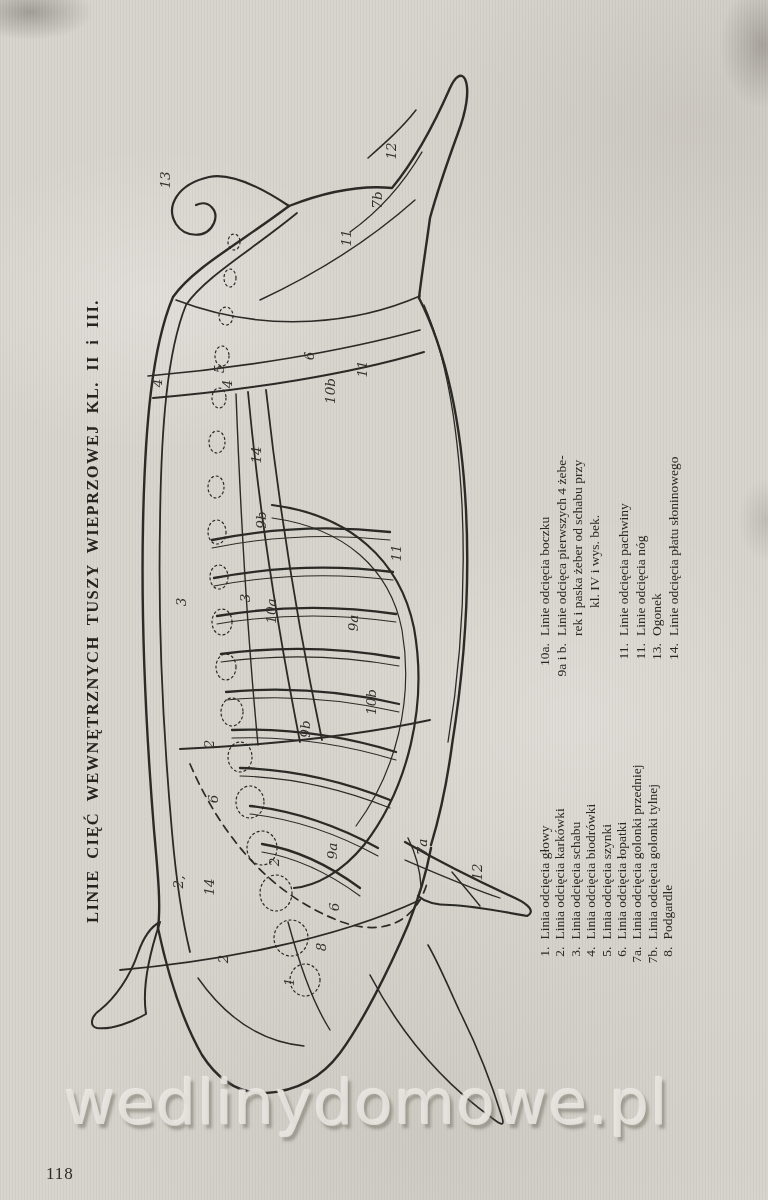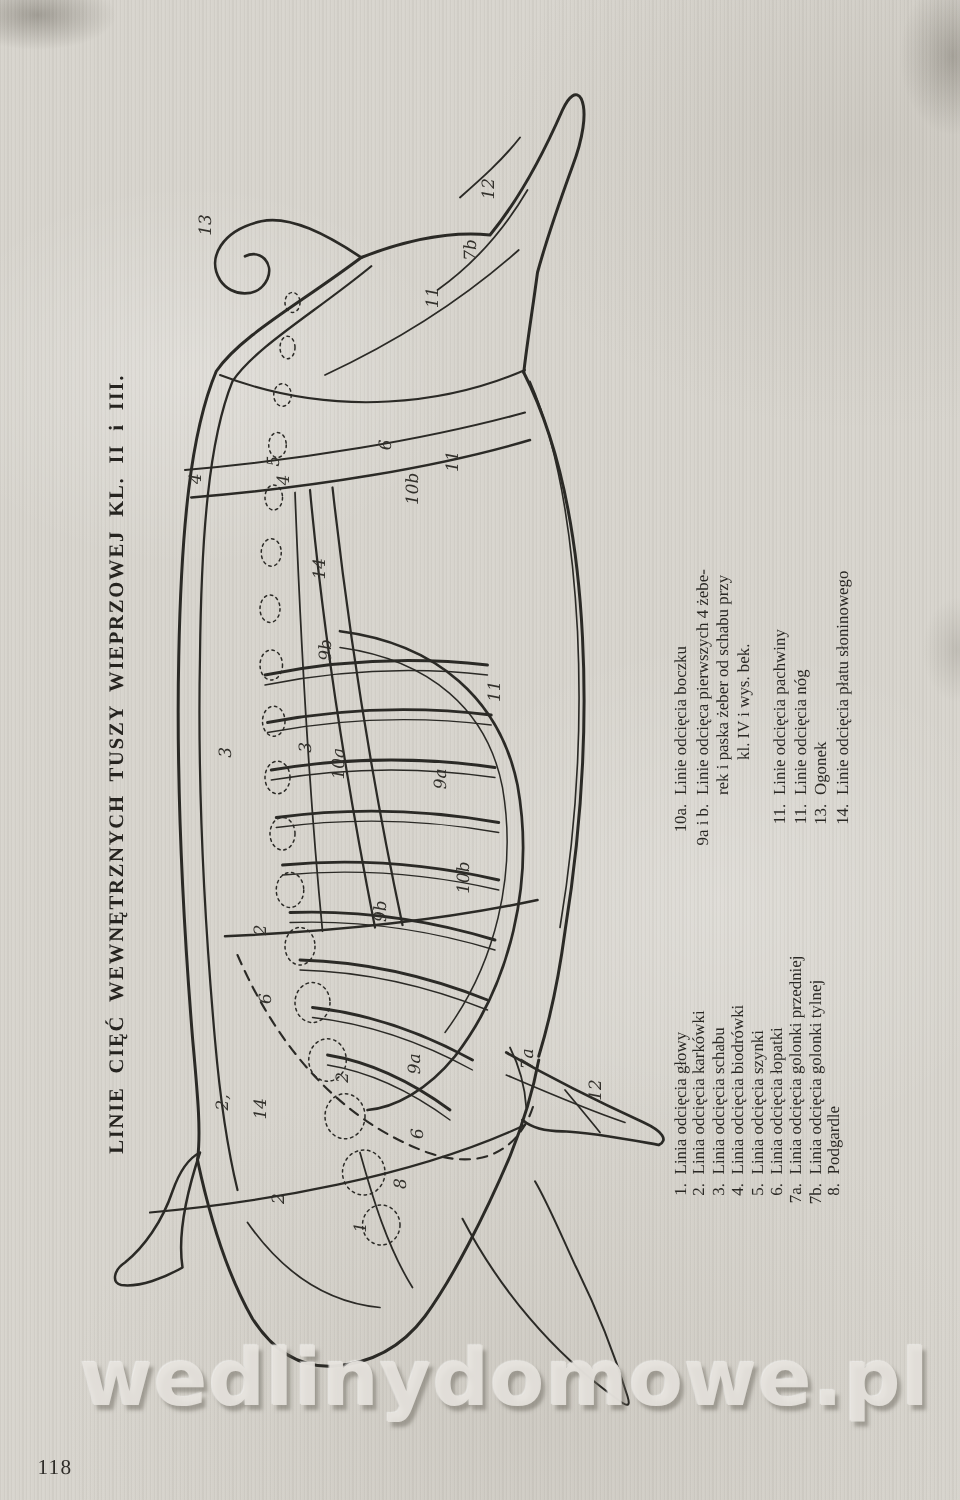--- a/index.html
+++ b/index.html
@@ -35,24 +35,24 @@
   .lnum{width:52px;text-align:right;padding-right:7px;flex:0 0 auto;}
   #legend1 .lnum{width:34px;}
   .ind2 .ltext{padding-left:28px;}
   
   .dnum{position:absolute;width:26px;height:18px;line-height:18px;text-align:center;
     font-style:italic;font-size:13.5px;color:#33312c;
     font-family:"DejaVu Serif",serif;transform:rotate(-90deg);}
   
   .watermark{position:absolute;left:64px;top:1066px;
     font-family:"DejaVu Sans","Liberation Sans",sans-serif;
-    font-weight:bold;font-size:63px;letter-spacing:1px;
+    font-weight:normal;font-size:63px;letter-spacing:1px;
     color:rgba(229,226,220,.92);
     text-shadow:3px 4px 3px rgba(110,105,95,.5), -1px -1px 1px rgba(255,255,255,.55);}
-  .page-num{position:absolute;left:30px;top:1164px;font-size:17px;color:#2e2c28;letter-spacing:1px;}
+  .page-num{position:absolute;left:46px;top:1164px;font-size:17px;color:#2e2c28;letter-spacing:1px;}
   svg#fig{position:absolute;left:0;top:0;}
   svg#fig *{vector-effect:non-scaling-stroke;}
 </style>
 </head>
 <body>
 
 <div class="paper"></div>
 
 <svg id="fig" width="768" height="1200" viewBox="0 0 768 1200" fill="none" stroke="#2b2a26" stroke-width="2" stroke-linecap="round" stroke-linejoin="round">
 

